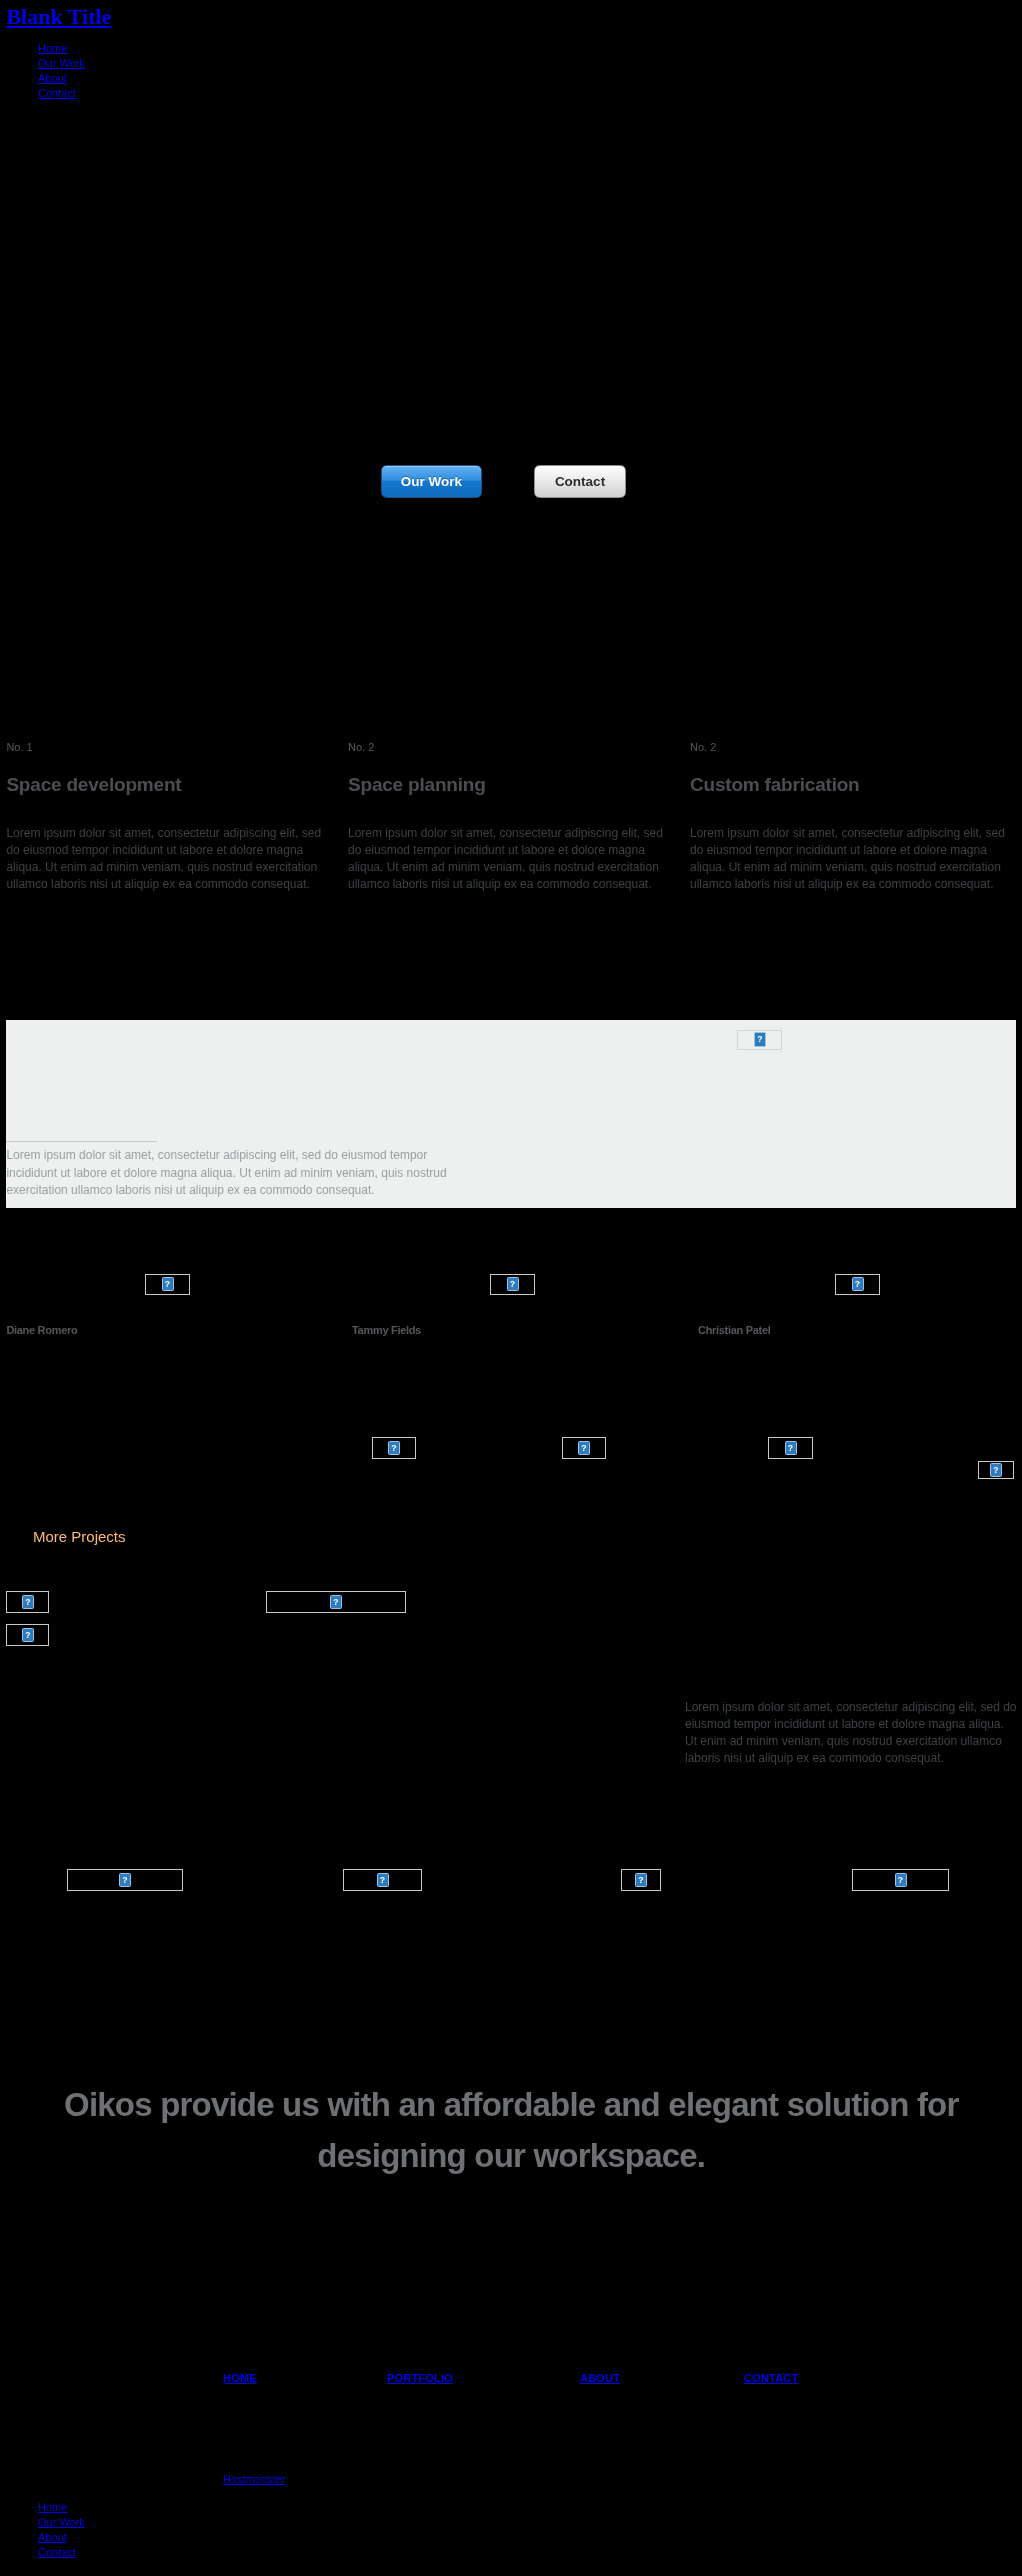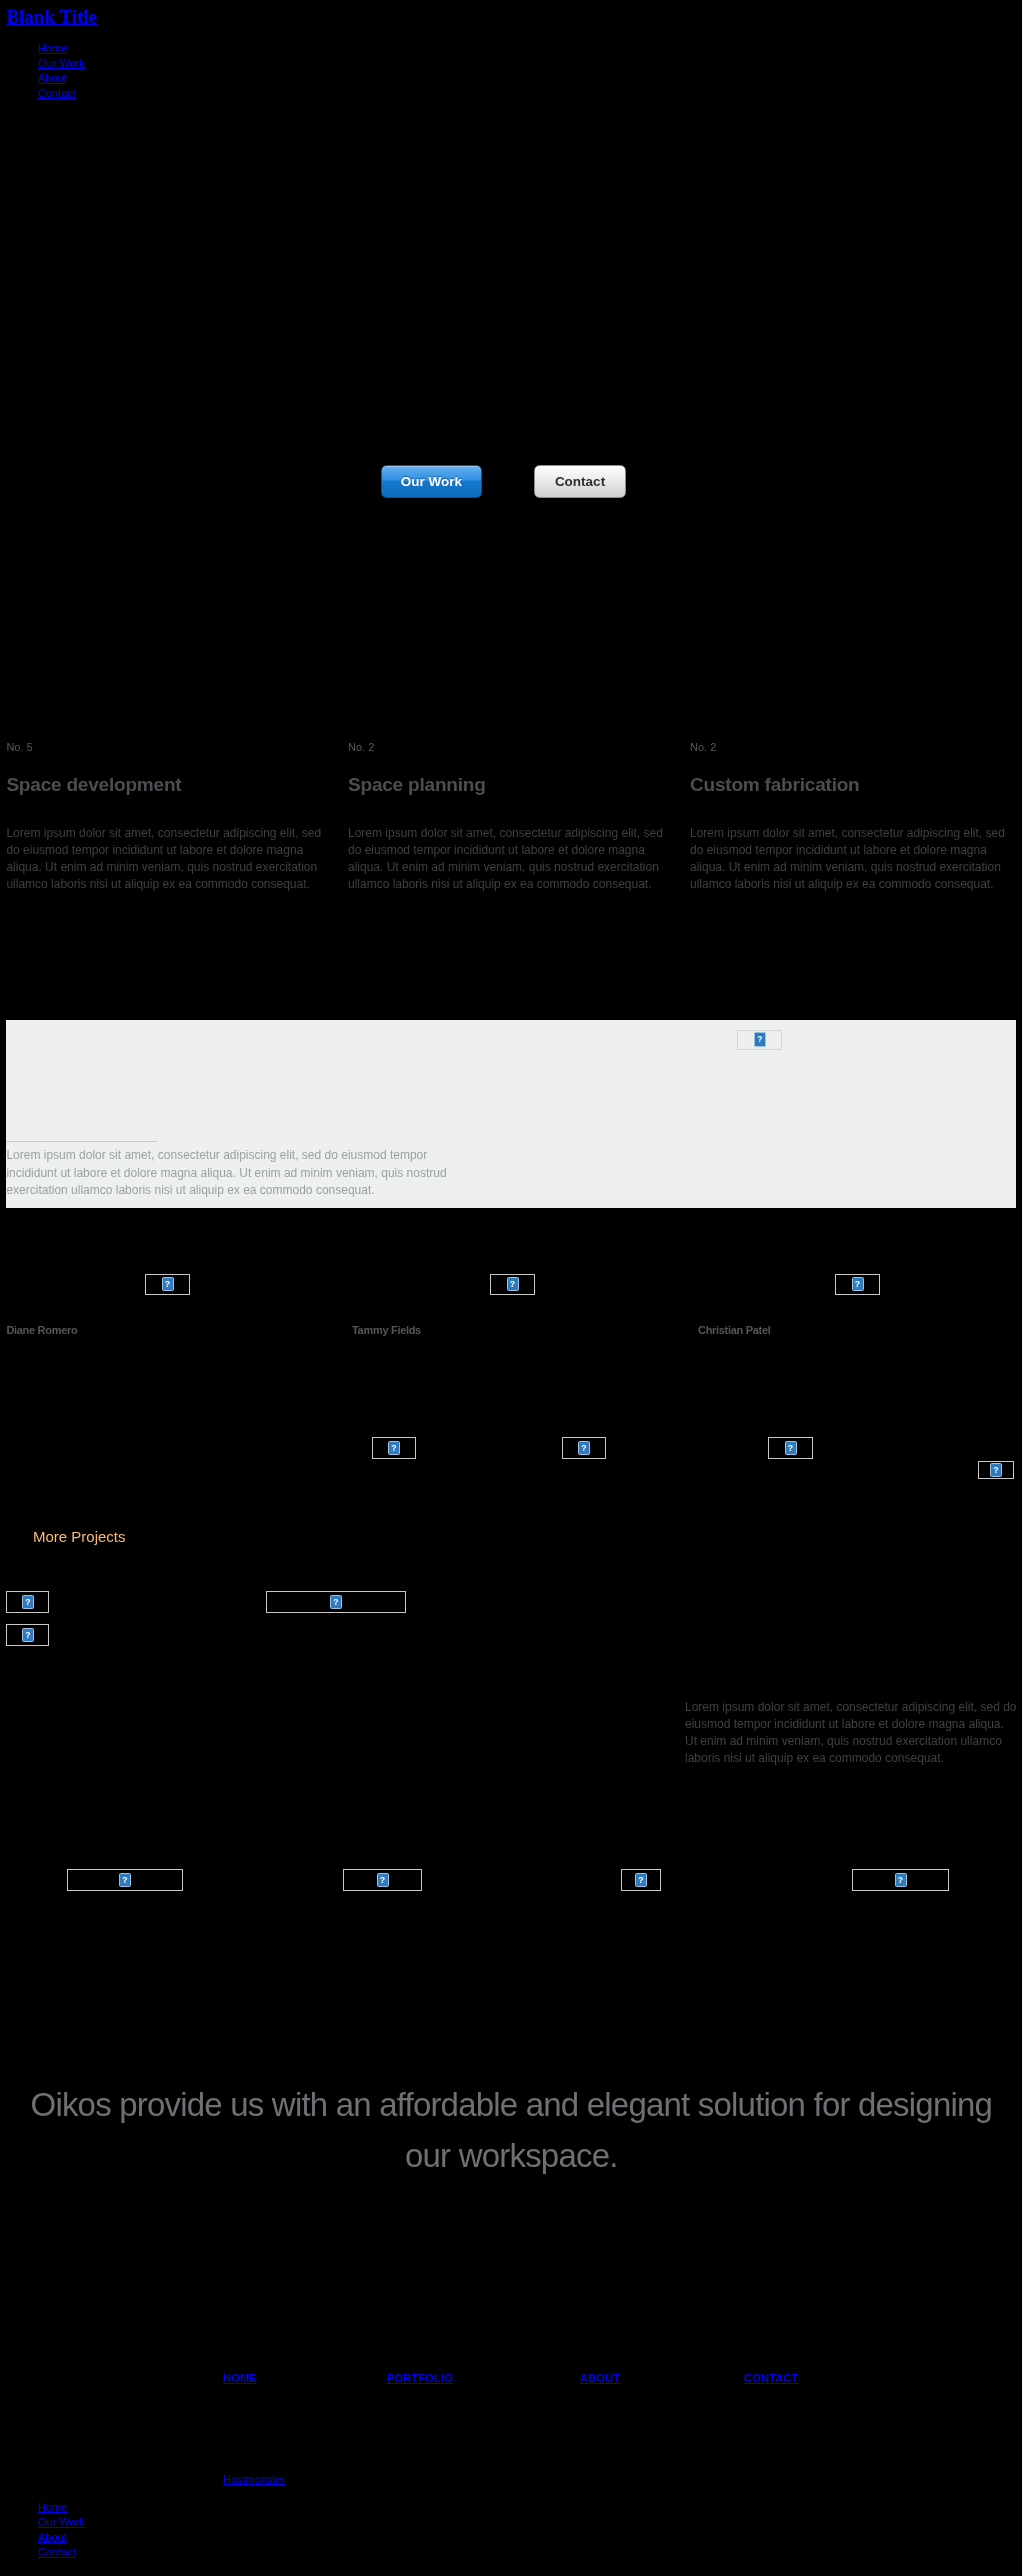--- a/index.html
+++ b/index.html
@@ -7,21 +7,21 @@
     position:relative; width:1023px; height:2576px; background:#000;
     font-family:"Liberation Sans","DejaVu Sans",sans-serif; overflow:hidden;
   }
   .abs { position:absolute; }
   a { cursor:pointer; }
   .blue-link { color:#0000EE; text-decoration:underline; }
 
   
   .site-title {
     font-family:"Liberation Serif","DejaVu Serif",serif;
-    font-weight:bold; font-size:19px; line-height:20.7px;
+    font-weight:bold; font-size:22px; line-height:20.7px;
   }
   .nav-list { list-style:none; margin:0; padding:0; }
   .nav-list li { margin:0; padding:0; line-height:15px; }
   .nav-list a { font-size:11px; }
 
   
   .btn {
     display:flex; align-items:center; justify-content:center;
     box-sizing:border-box; border-radius:5.6px;
     font-size:13.5px; font-weight:bold; text-decoration:none;
@@ -62,21 +62,21 @@
   }
 
   .member-name { font-size:11px; font-weight:bold; color:#54575a; letter-spacing:-0.3px; }
   .more-projects { width:1023px; text-align:left; font-size:15px; color:#fdba74;margin-left:33px; }
 
   .clients-title { width:318px; font-size:23px; line-height:28px; font-weight:bold; color:#4b4e51; letter-spacing:-0.3px; }
   .clients-body { width:334px; font-size:12px; line-height:17px; color:#3d4245; }
 
   .quote {
     width:986px; text-align:center; font-size:33px; line-height:51px;
-    color:#6e7174; letter-spacing:-0.8px; font-weight:normal;
+    color:#6e7174; letter-spacing:-0.8px; font-weight:bold;
   }
 
   .footer-link { font-size:11px; font-weight:bold; letter-spacing:0.2px; }
   .host-link { font-size:11px; }
 </style>
 </head>
 <body>
 
 <div id="canvas">
 
@@ -86,21 +86,21 @@
     <li><a class="blue-link">Home</a></li>
     <li><a class="blue-link">Our Work</a></li>
     <li><a class="blue-link">About</a></li>
     <li><a class="blue-link">Contact</a></li>
   </ul>
 
   <a class="abs btn btn-blue" style="left:381px;top:465px;width:101px;height:33px;">Our Work</a>
   <a class="abs btn btn-gray" style="left:534px;top:465px;width:92px;height:33px;">Contact</a>
 
   <div class="abs sv-col" style="left:6.4px;top:741px;">
-    <div class="sv-no">No. 5</div>
+    <div class="sv-no">No. 1</div>
     <h3>Space development</h3>
     <p>Lorem ipsum dolor sit amet, consectetur adipiscing elit, sed do eiusmod tempor incididunt ut labore et dolore magna aliqua. Ut enim ad minim veniam, quis nostrud exercitation ullamco laboris nisi ut aliquip ex ea commodo consequat.</p>
   </div>
   <div class="abs sv-col" style="left:348px;top:741px;">
     <div class="sv-no">No. 2</div>
     <h3>Space planning</h3>
     <p>Lorem ipsum dolor sit amet, consectetur adipiscing elit, sed do eiusmod tempor incididunt ut labore et dolore magna aliqua. Ut enim ad minim veniam, quis nostrud exercitation ullamco laboris nisi ut aliquip ex ea commodo consequat.</p>
   </div>
   <div class="abs sv-col" style="left:690px;top:741px;">
     <div class="sv-no">No. 2</div>

